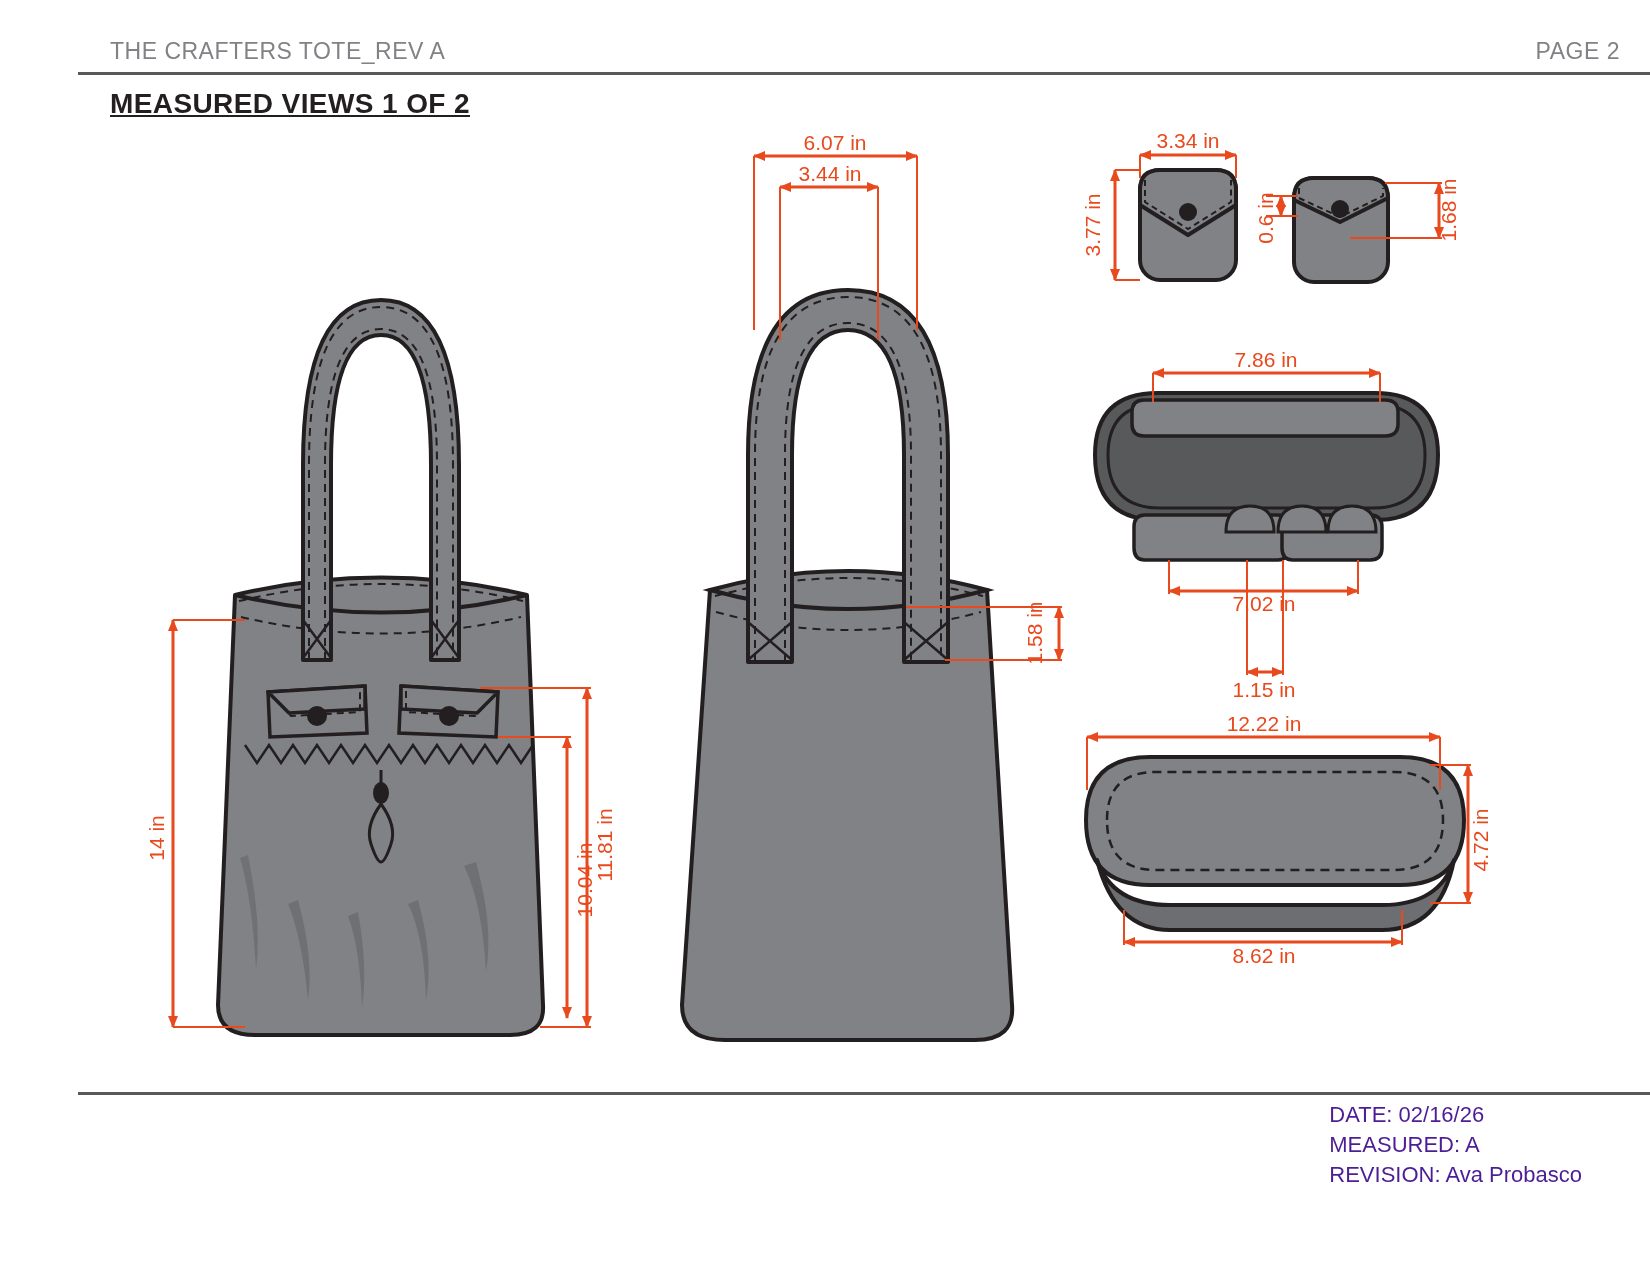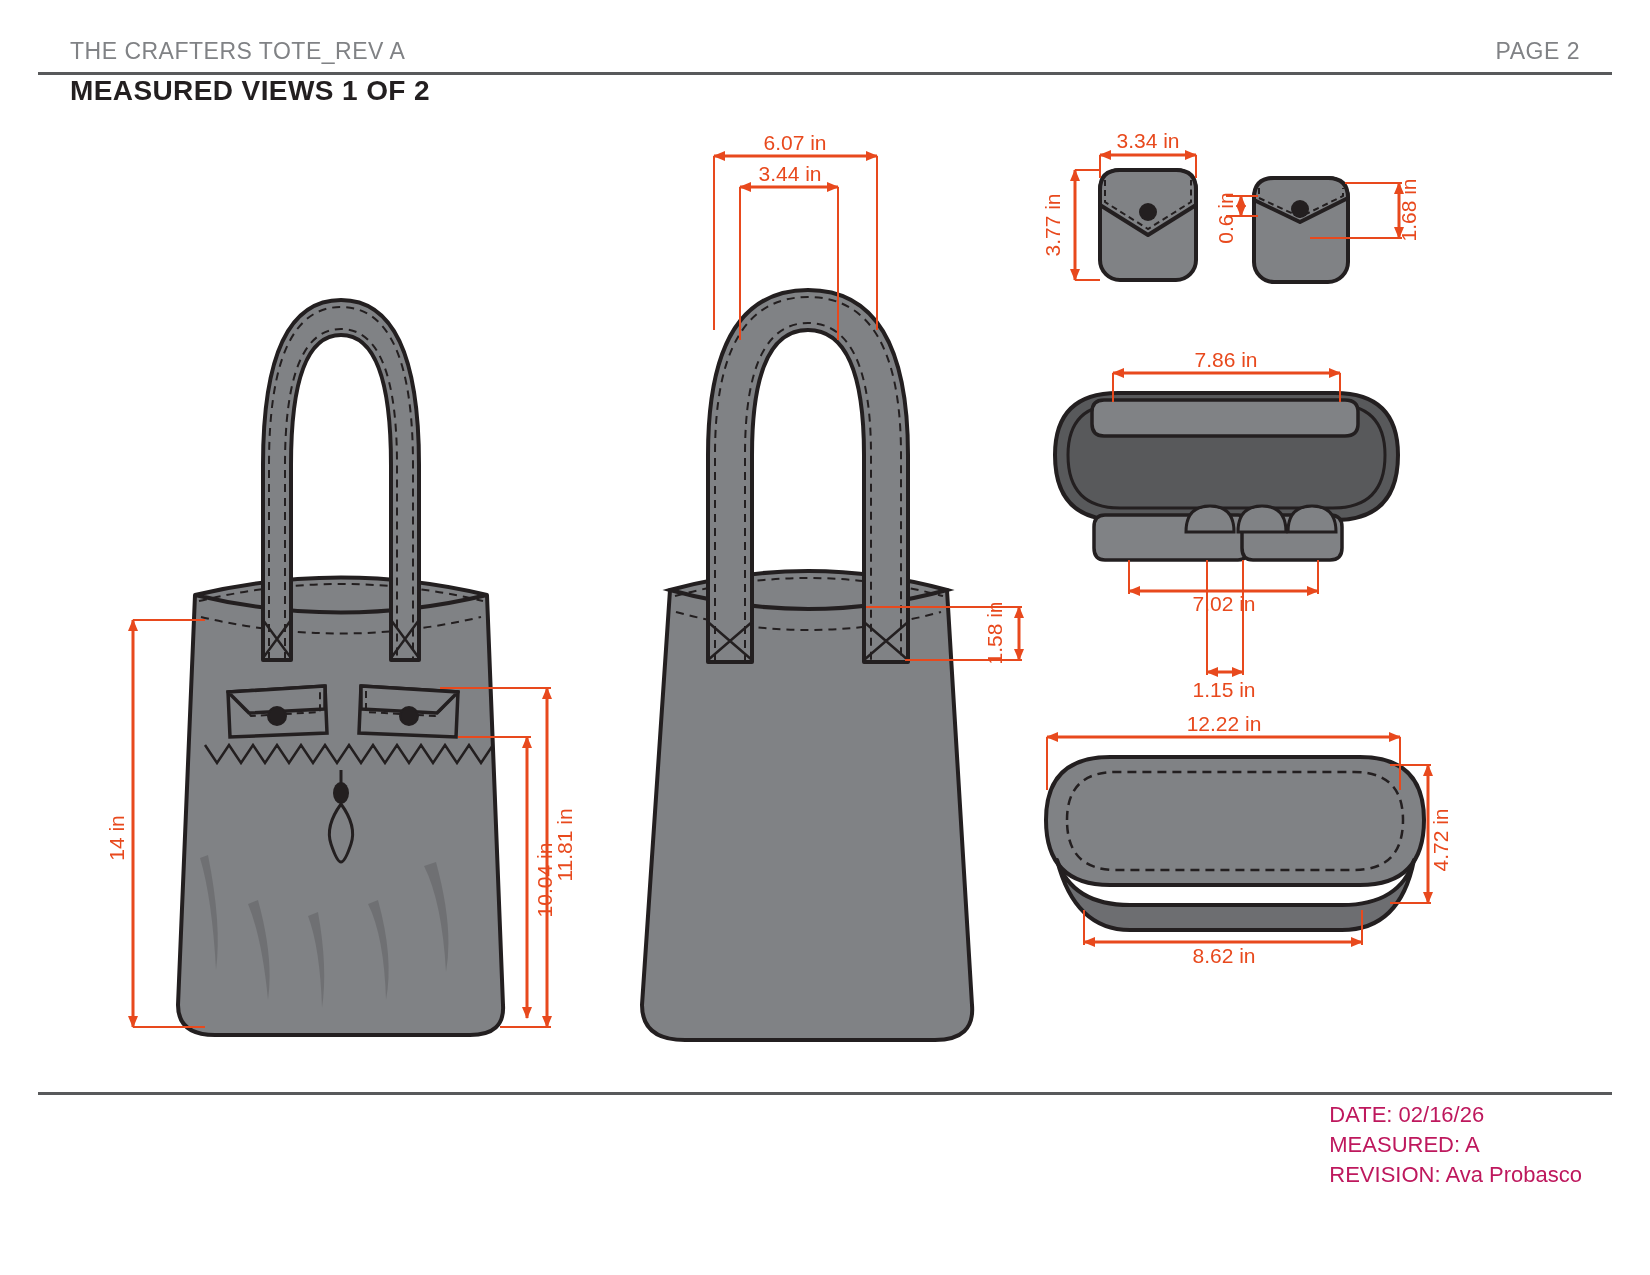--- a/index.html
+++ b/index.html
@@ -11,20 +11,21 @@
     width: 1650px;
     height: 1275px;
     font-family: "Liberation Sans", sans-serif;
     color: #231f20;
     overflow: hidden;
     position: relative;
   }
   .page {
     position: absolute;
     inset: 0;
+    margin-left: 40px;
   }
 
   
   .header-row {
     position: absolute;
     left: 70px;
     top: 38px;
     width: 1510px;
     height: 30px;
   }
@@ -50,43 +51,44 @@
     position: absolute;
     left: 38px;
     top: 72px;
     width: 1574px;
     height: 3px;
     background: #58595b;
   }
   .section-title {
     position: absolute;
     left: 70px;
-    top: 75px;
+    top: 88px;
     font-size: 28px;
     font-weight: bold;
     letter-spacing: 0.4px;
     color: #231f20;
     white-space: nowrap;
+    text-decoration: underline;
   }
 
   
   .rule-bottom {
     position: absolute;
     left: 38px;
     top: 1092px;
     width: 1574px;
     height: 3px;
     background: #58595b;
   }
   .footer-block {
     position: absolute;
     right: 68px;
     top: 1100px;
     text-align: left;
-    color: #be185d;
+    color: #4c1d95;
     font-size: 22px;
     line-height: 30px;
     white-space: nowrap;
   }
   .footer-block div { white-space: nowrap; }
 
   
   svg.art {
     position: absolute;
     left: 0;

